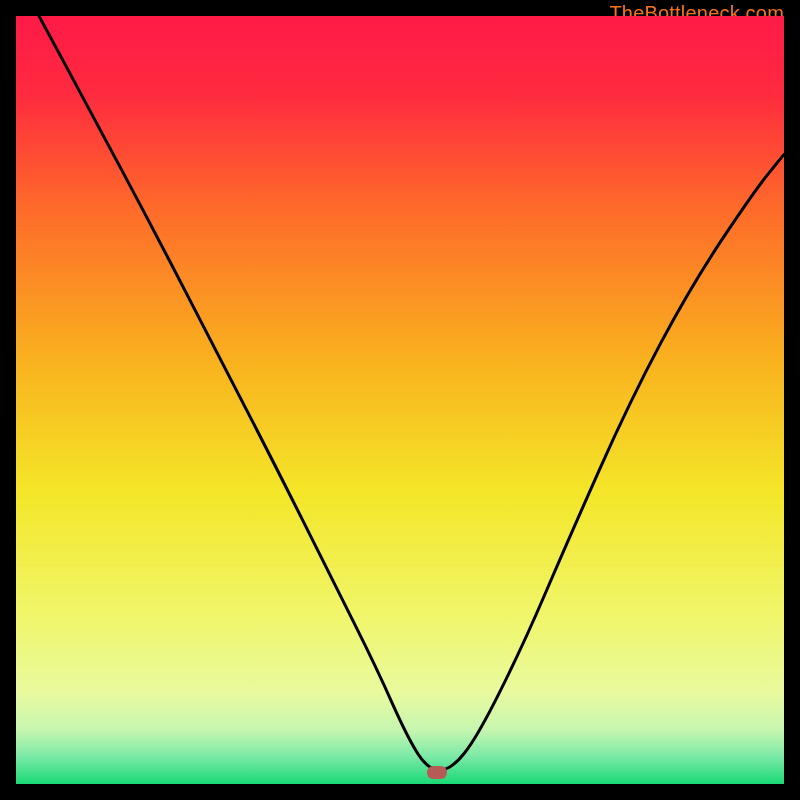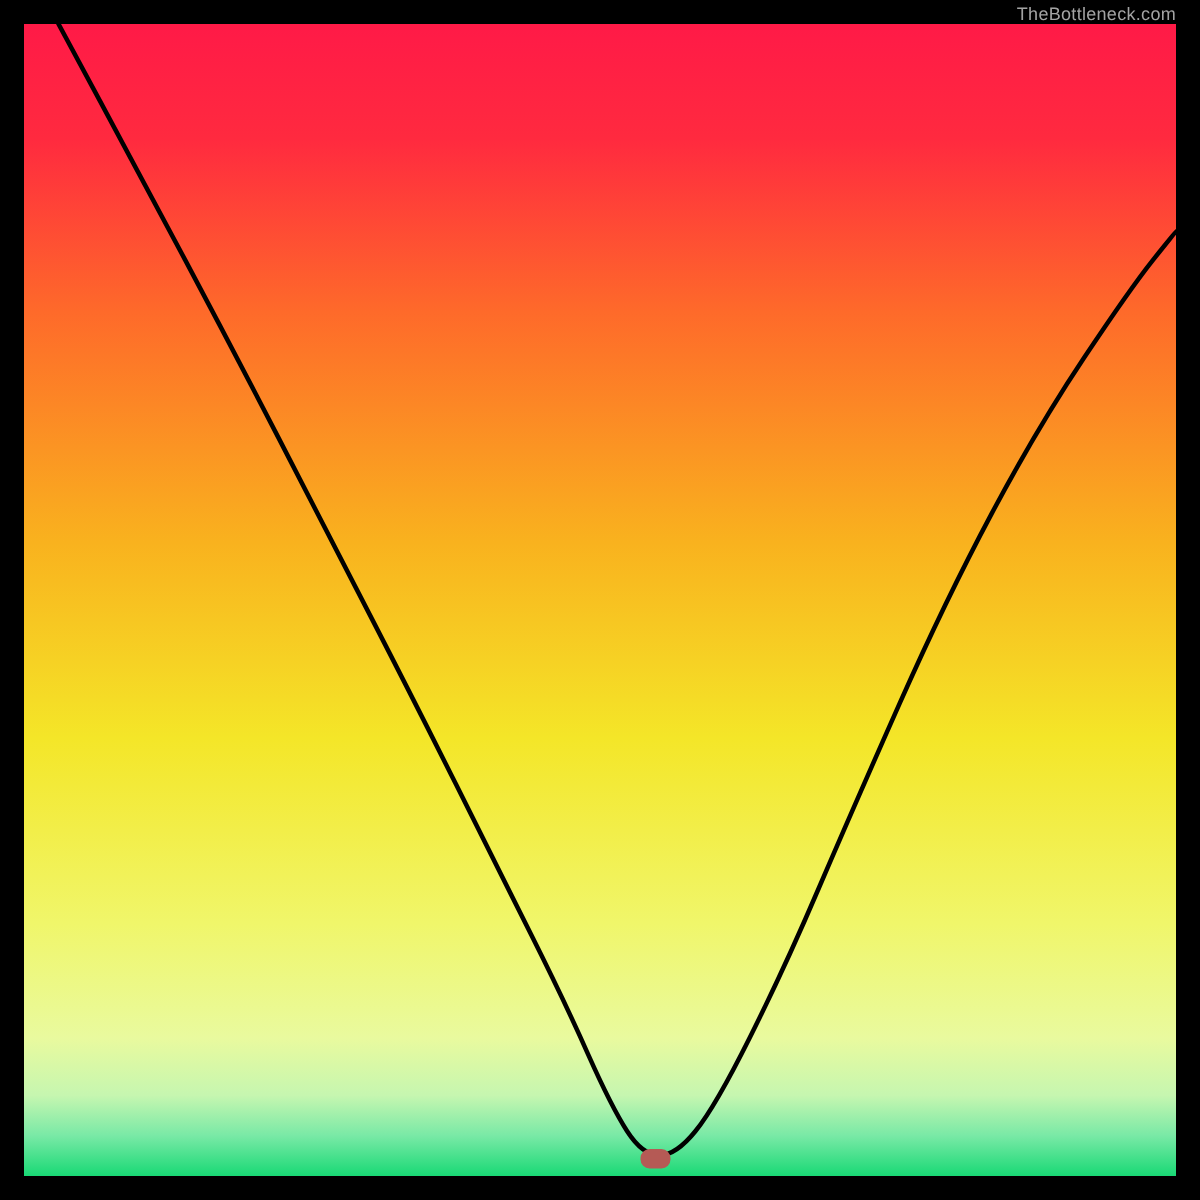--- a/index.html
+++ b/index.html
@@ -23,22 +23,22 @@
     position: absolute;
     left: 0;
     top: 0;
     width: 768px;
     height: 768px;
   }
   .watermark {
     position: absolute;
     top: -14px;
     right: 0;
-    color: #a3a3a3;
-    font-size: 12px;
+    color: #f97316;
+    font-size: 20px;
     letter-spacing: 0.2px;
     font-weight: 500;
   }
   .marker {
     position: absolute;
     width: 20px;
     height: 13px;
     background: #b55a55;
     border-radius: 6px;
   }

